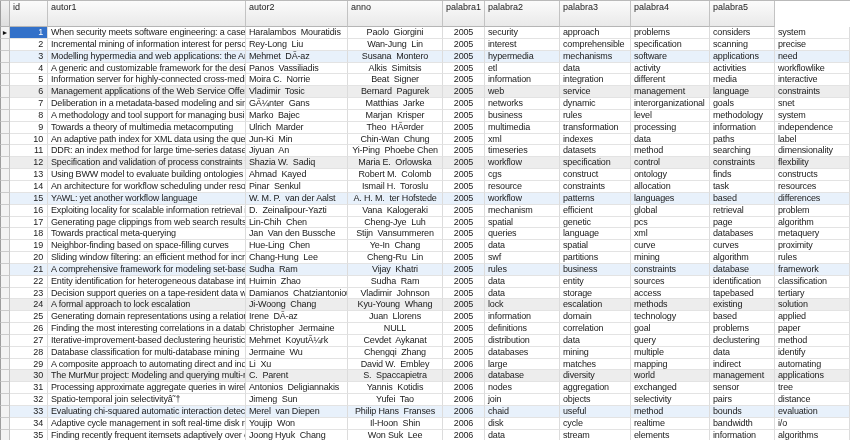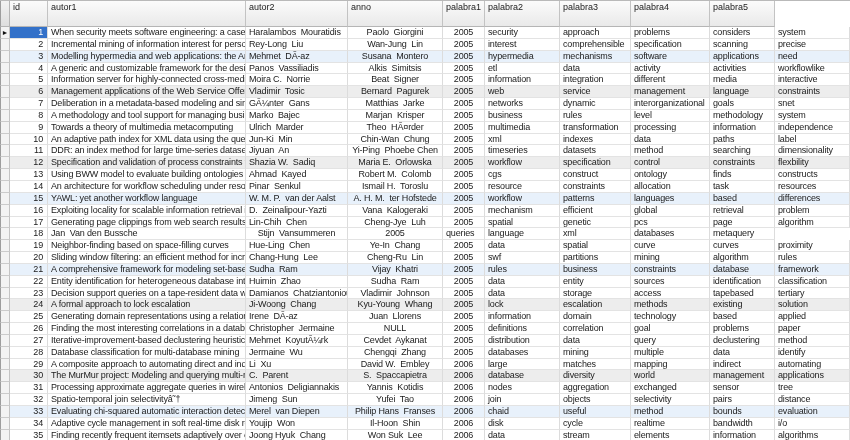--- a/index.html
+++ b/index.html
@@ -319,20 +319,21 @@
       <div class="cell c-anno">2005</div>
       <div class="cell c-palabra1">spatial</div>
       <div class="cell c-palabra2">genetic</div>
       <div class="cell c-palabra3">pcs</div>
       <div class="cell c-palabra4">page</div>
       <div class="cell c-palabra5">algorithm</div>
     </div>
       <div class="grid-row row">
       <div class="cell sel"></div>
       <div class="cell c-id">18</div>
+      <div class="cell c-titulo">Towards practical meta-querying</div>
       <div class="cell c-autor1">Jan  Van den Bussche</div>
       <div class="cell c-autor2">Stijn  Vansummeren</div>
       <div class="cell c-anno">2005</div>
       <div class="cell c-palabra1">queries</div>
       <div class="cell c-palabra2">language</div>
       <div class="cell c-palabra3">xml</div>
       <div class="cell c-palabra4">databases</div>
       <div class="cell c-palabra5">metaquery</div>
     </div>
       <div class="grid-row row">

